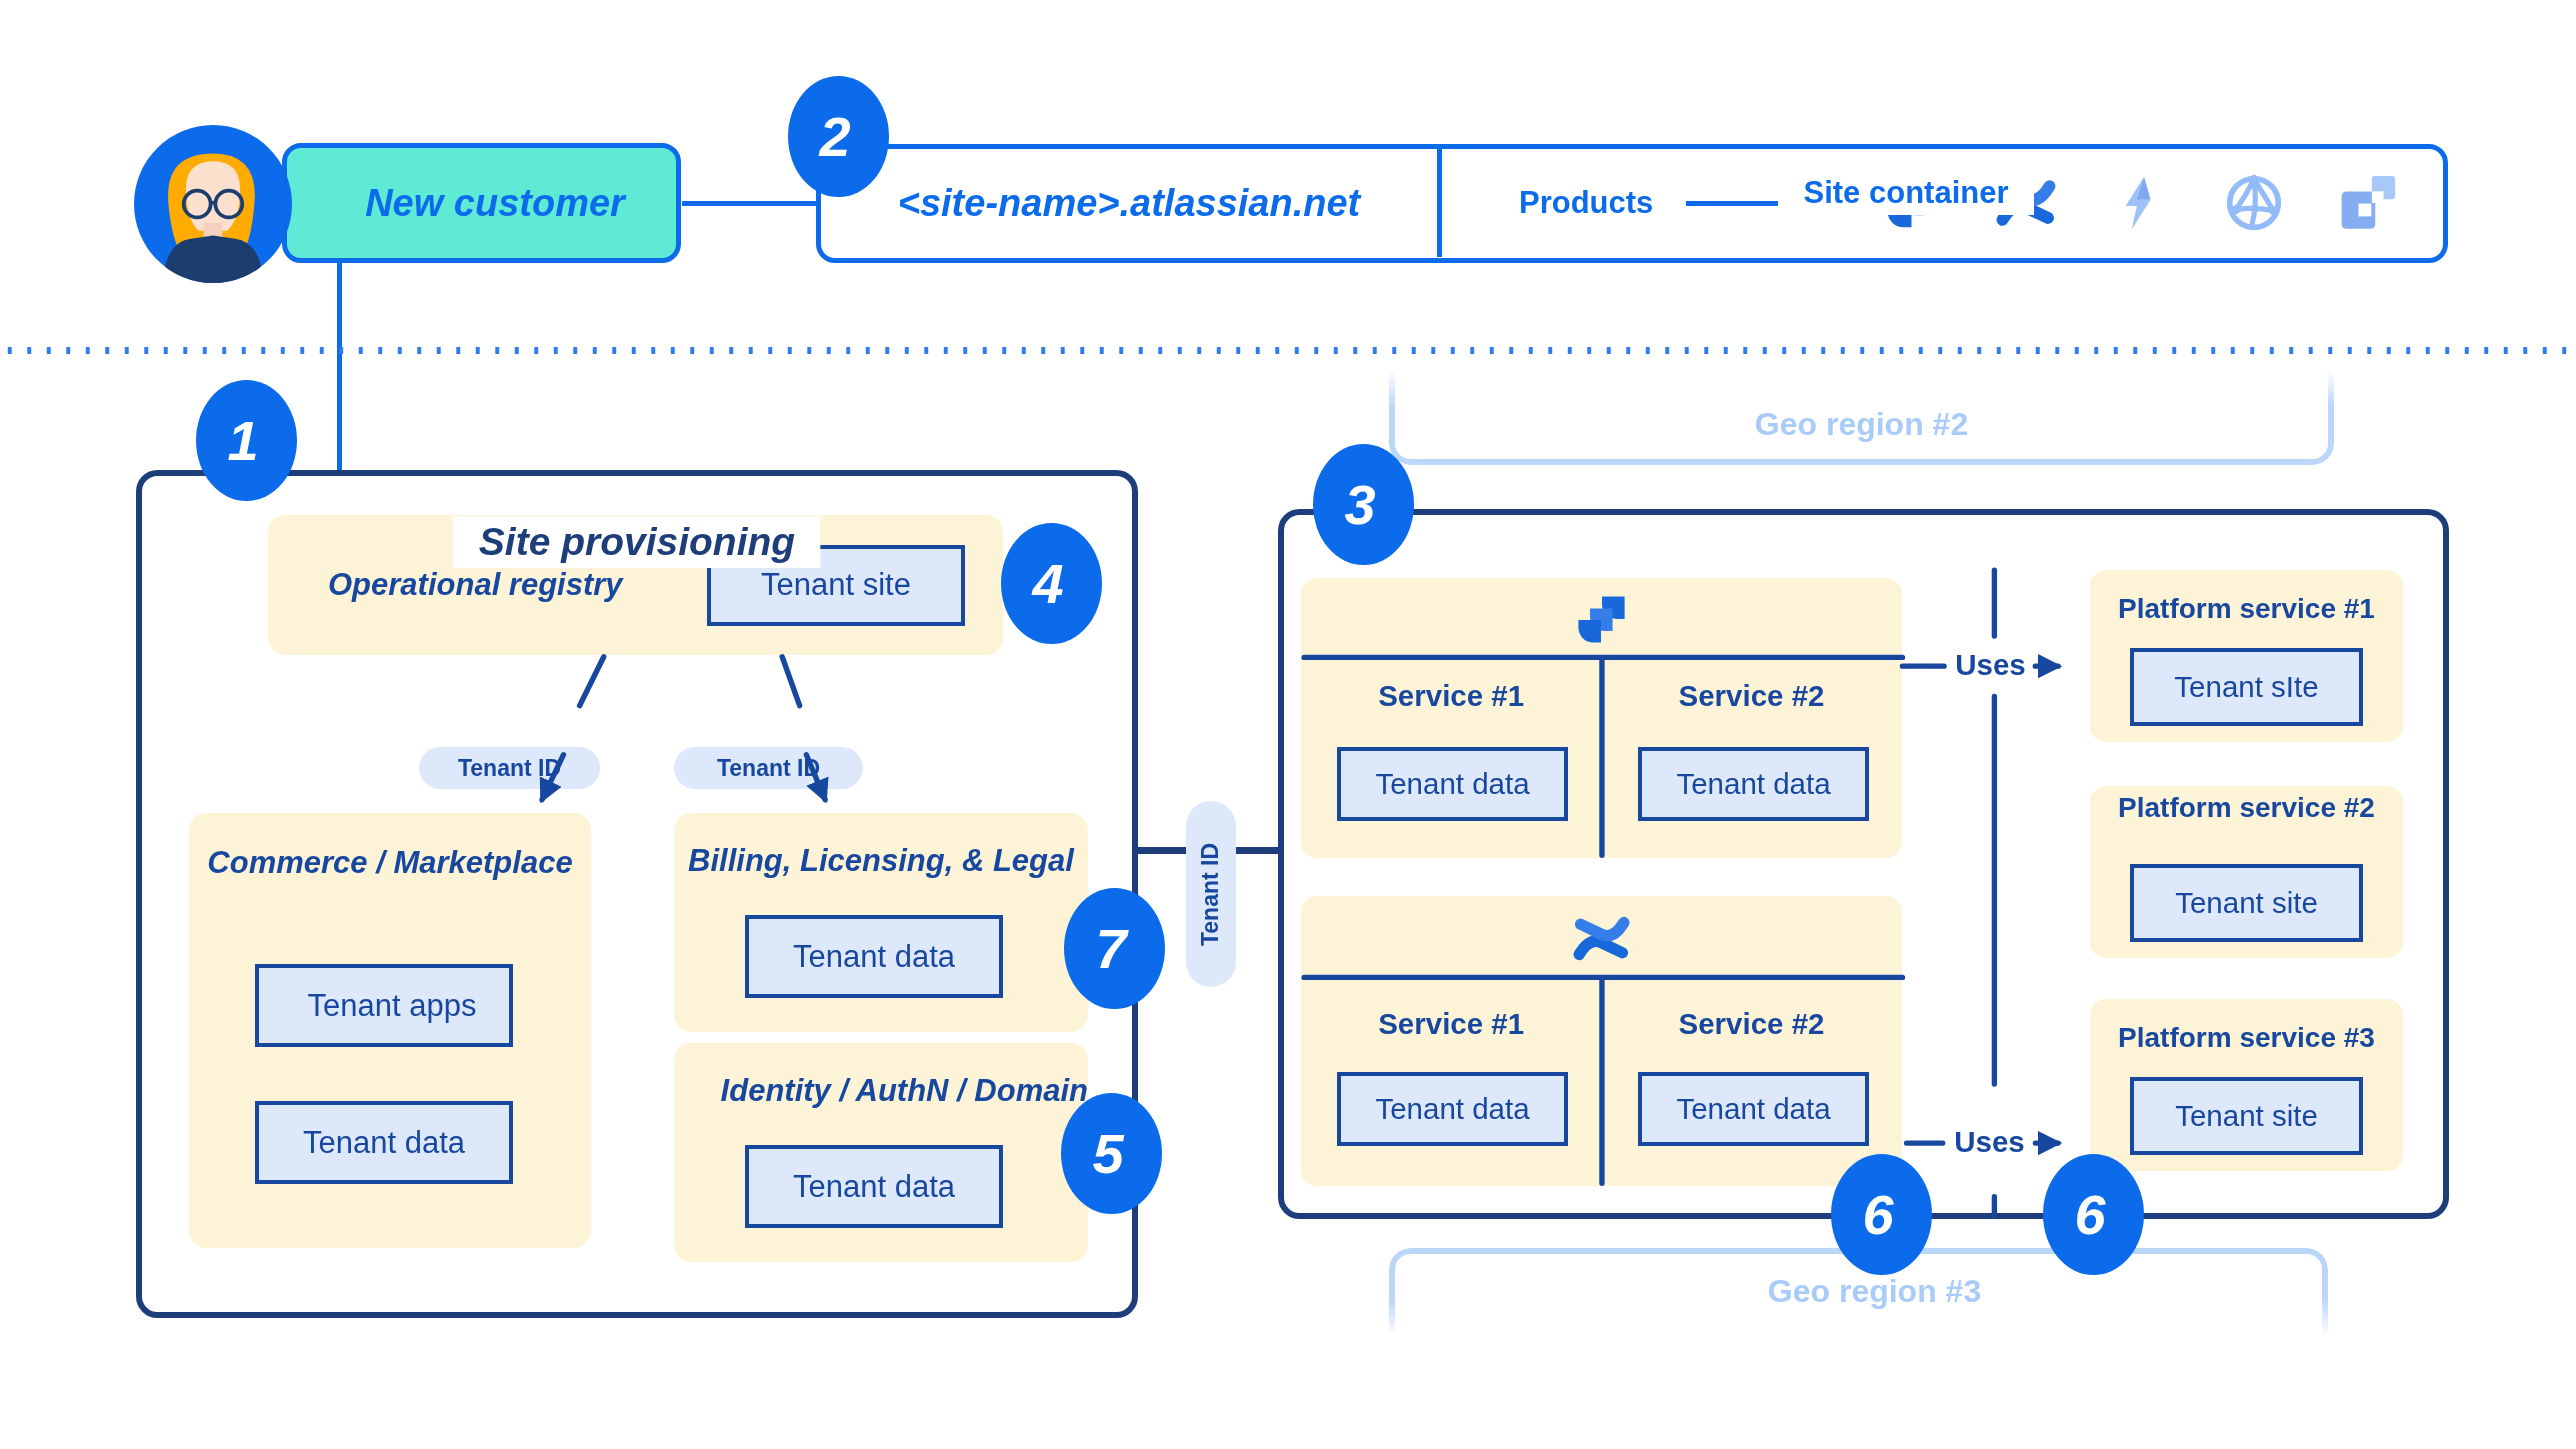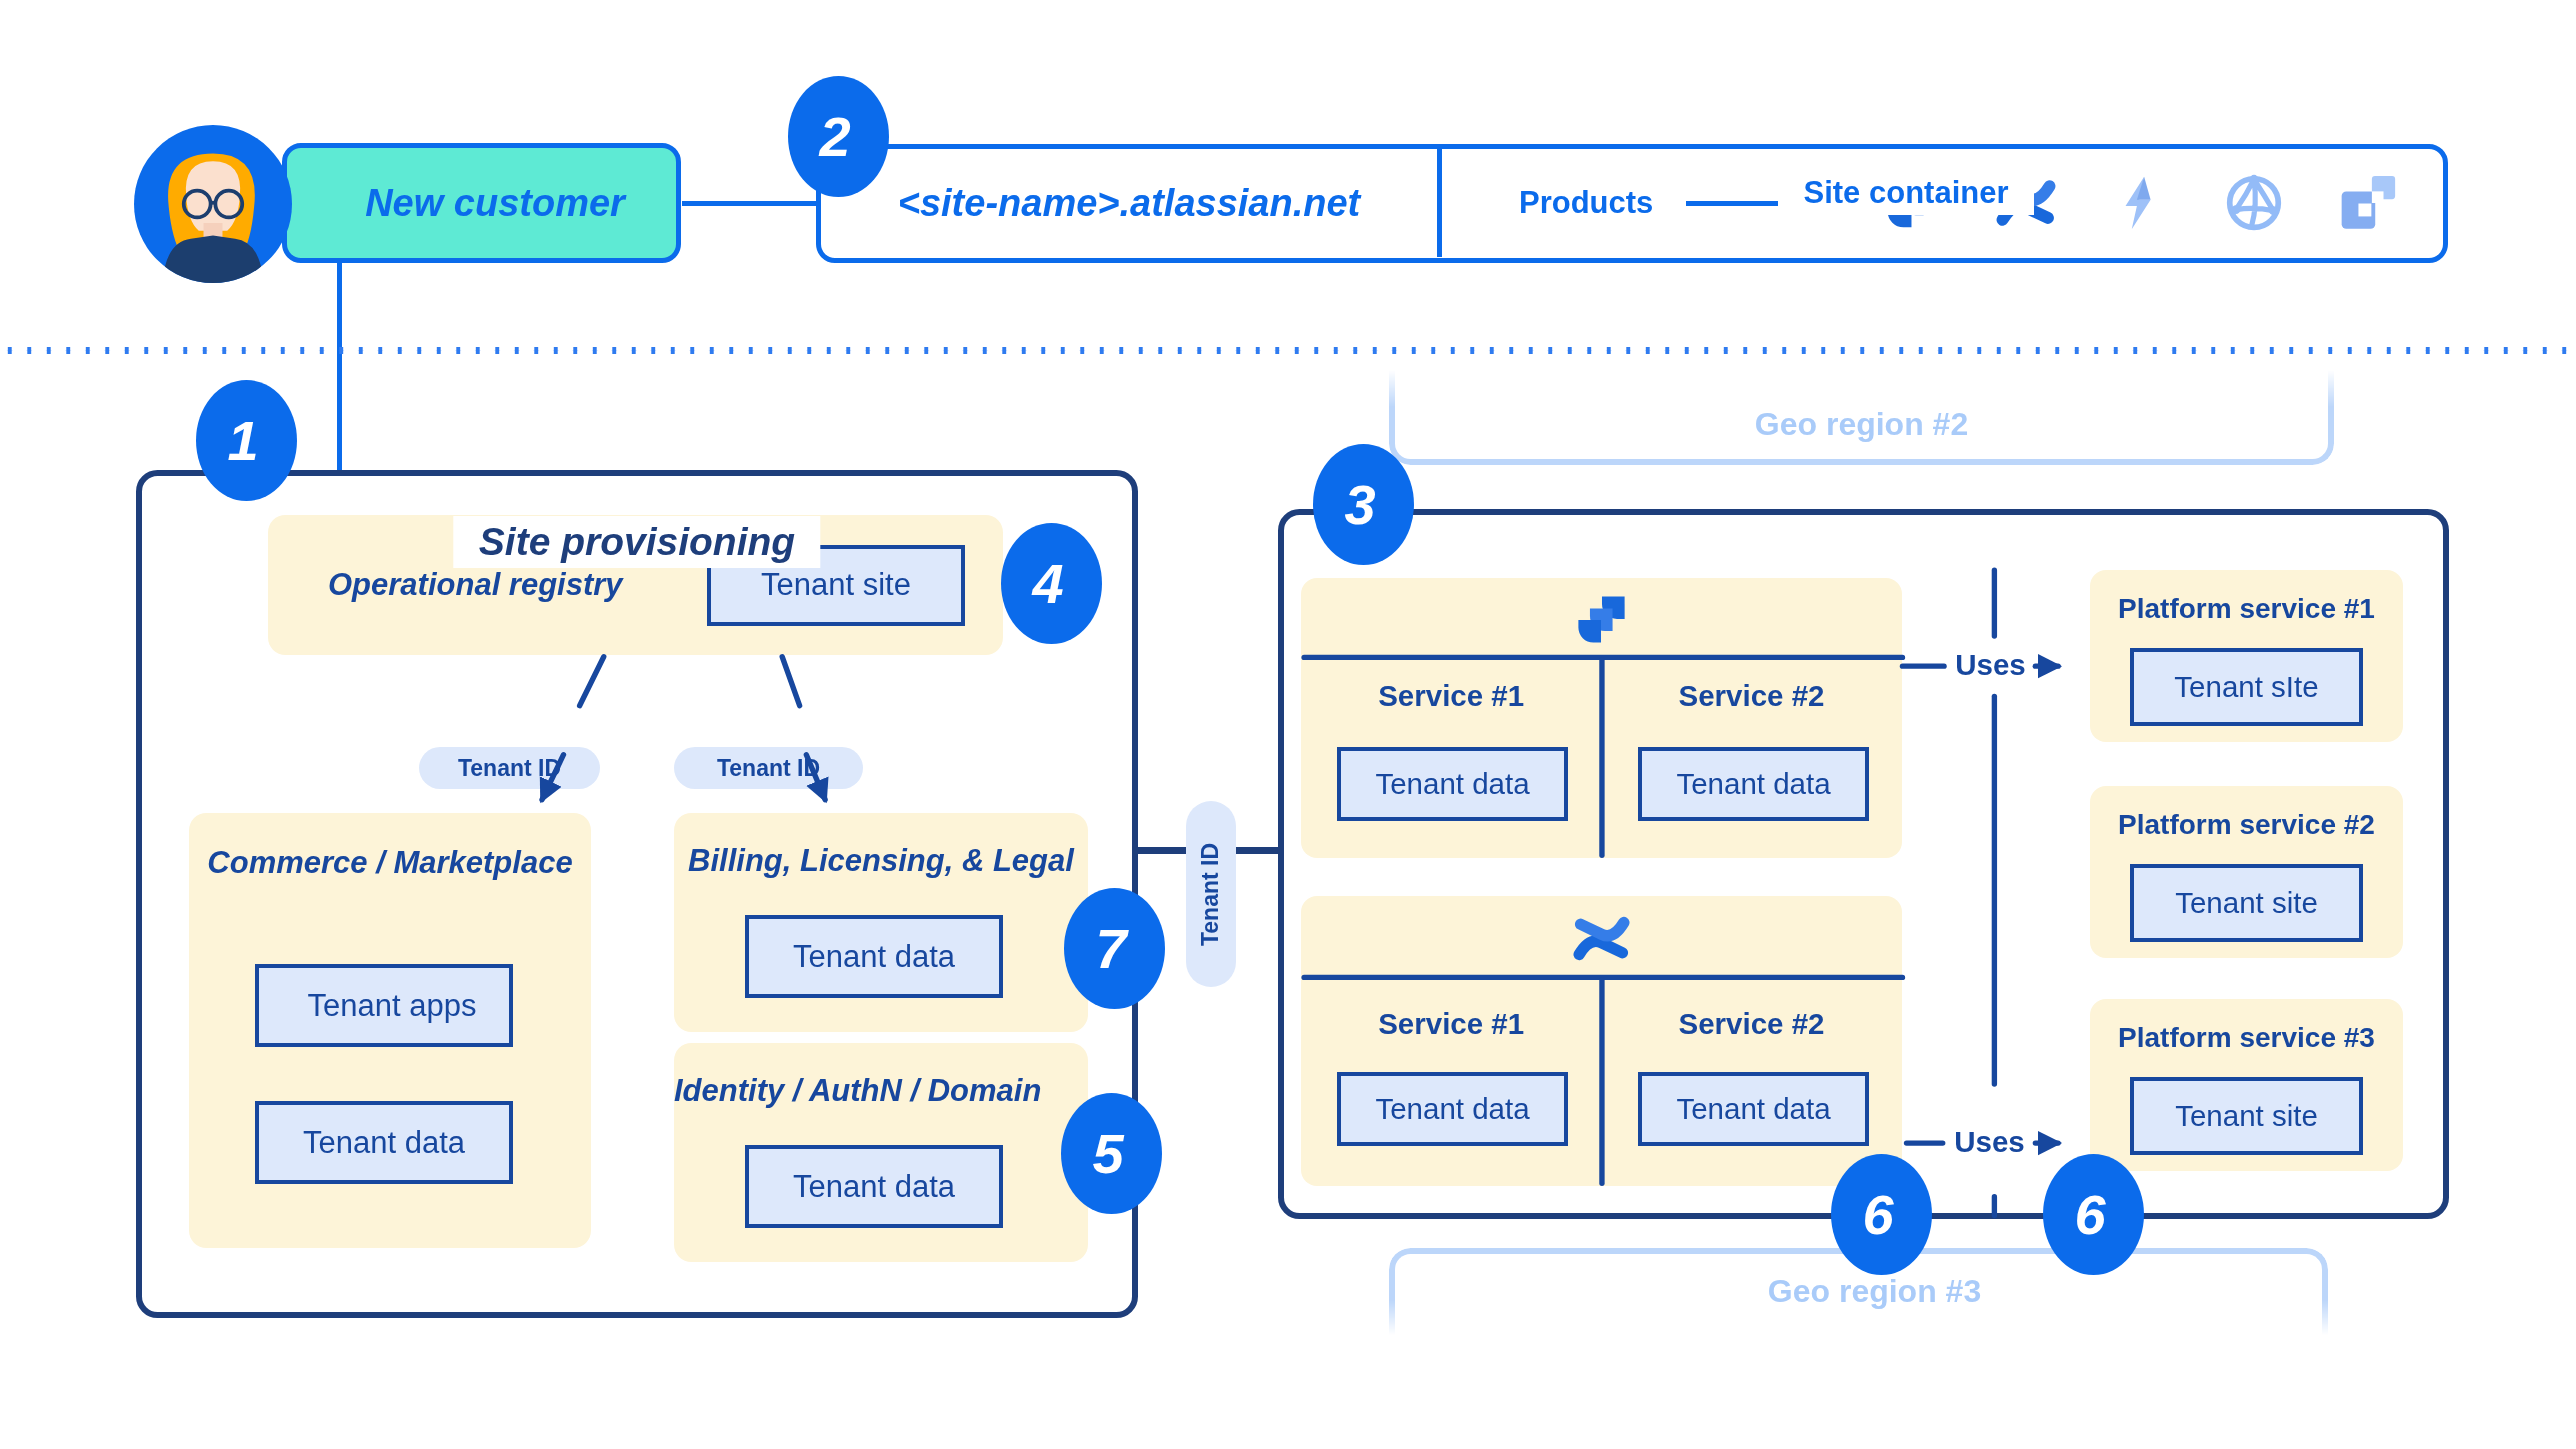--- a/index.html
+++ b/index.html
@@ -139,21 +139,21 @@
     <div class="abs bluebox" style="left:66px;top:288px;width:258px;height:83px;">Tenant data</div>
   </div>
 
   <div class="abs cream" style="left:674px;top:813px;width:414px;height:219px;">
     <div class="panel-title" style="margin-top:29.5px;text-align:center;">Billing, Licensing, &amp; Legal</div>
     <div class="abs bluebox" style="left:71px;top:102px;width:258px;height:83px;">Tenant data</div>
   </div>
   <div class="abs badge" style="left:1064px;top:888px;">7</div>
 
   <div class="abs cream" style="left:674px;top:1043px;width:414px;height:219px;">
-    <div class="panel-title" style="margin-top:29.5px;text-align:left;">Identity / AuthN / Domain</div>
+    <div class="panel-title" style="margin-top:29.5px;text-align:right;">Identity / AuthN / Domain</div>
     <div class="abs bluebox" style="left:71px;top:102px;width:258px;height:83px;">Tenant data</div>
   </div>
   <div class="abs badge" style="left:1061px;top:1093px;">5</div>
 
   <div class="abs" style="left:1138px;top:847px;width:142px;height:6.7px;background:var(--navy-dark);"></div>
   <div class="abs pill" style="left:1186px;top:764px;width:50px;height:186px;border-radius:27px;z-index:6;">
     <span style="transform:rotate(-90deg);white-space:nowrap;">Tenant ID</span>
   </div>
 
   <div class="abs" style="left:1389px;top:370px;width:945px;height:95px;
@@ -194,21 +194,21 @@
   </div>
 
   <div class="abs uses" style="left:1945px;top:648px;width:91px;">Uses</div>
   <div class="abs uses" style="left:1944px;top:1125px;width:91px;">Uses</div>
 
   <div class="abs cream" style="left:2090px;top:570px;width:313px;height:172px;border-radius:16px;">
     <div class="svc" style="margin-top:23px;font-size:28px;">Platform service #1</div>
     <div class="abs bluebox" style="left:40px;top:78px;width:233px;height:78px;font-size:29.5px;">Tenant sIte</div>
   </div>
   <div class="abs cream" style="left:2090px;top:786px;width:313px;height:172px;border-radius:16px;">
-    <div class="svc" style="margin-top:23px;font-size:28px;">Platform service #2</div>
+    <div class="svc" style="margin-top:6px;font-size:28px;">Platform service #2</div>
     <div class="abs bluebox" style="left:40px;top:78px;width:233px;height:78px;font-size:29.5px;">Tenant site</div>
   </div>
   <div class="abs cream" style="left:2090px;top:999px;width:313px;height:172px;border-radius:16px;">
     <div class="svc" style="margin-top:23px;font-size:28px;">Platform service #3</div>
     <div class="abs bluebox" style="left:40px;top:78px;width:233px;height:78px;font-size:29.5px;">Tenant site</div>
   </div>
 
   <div class="abs badge" style="left:1831px;top:1154px;">6</div>
   <div class="abs badge" style="left:2043px;top:1154px;">6</div>
 

